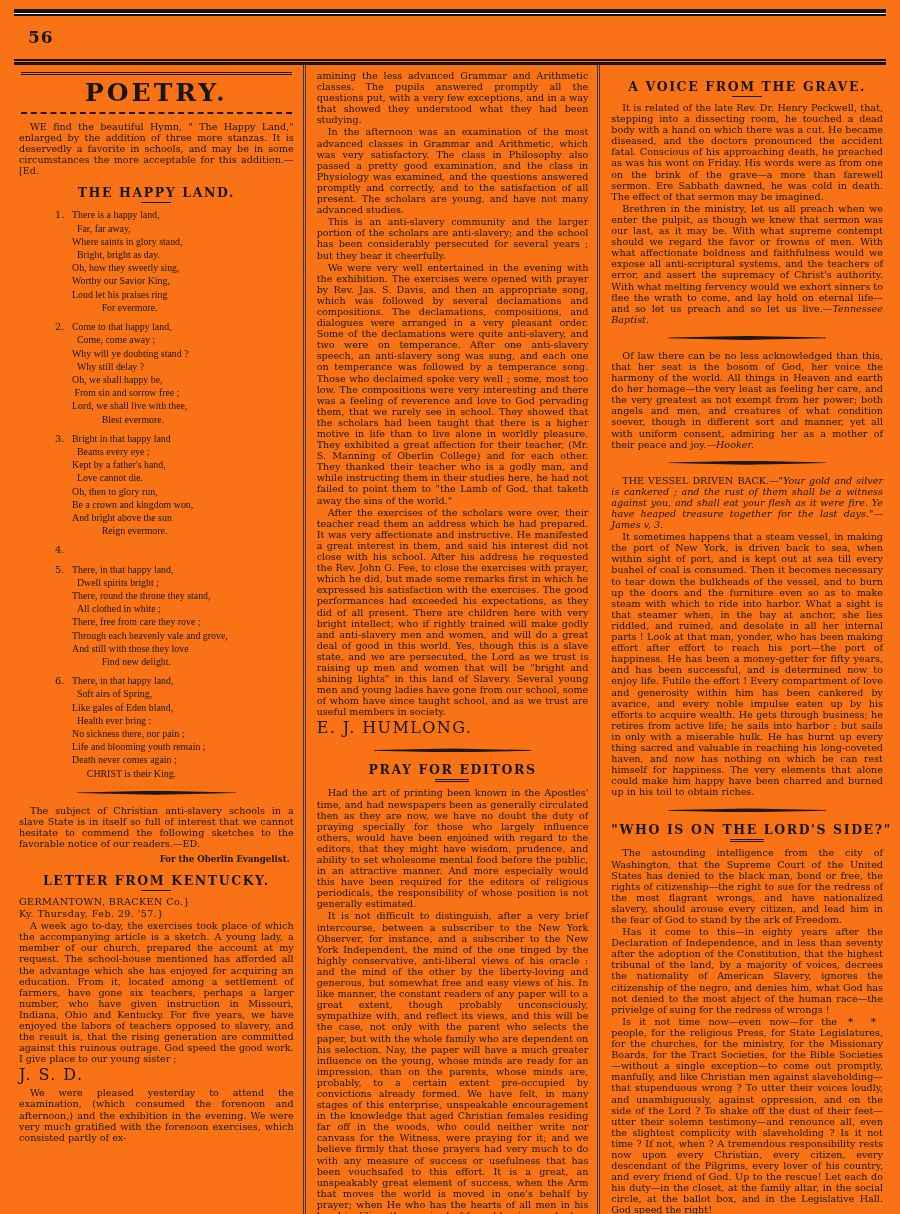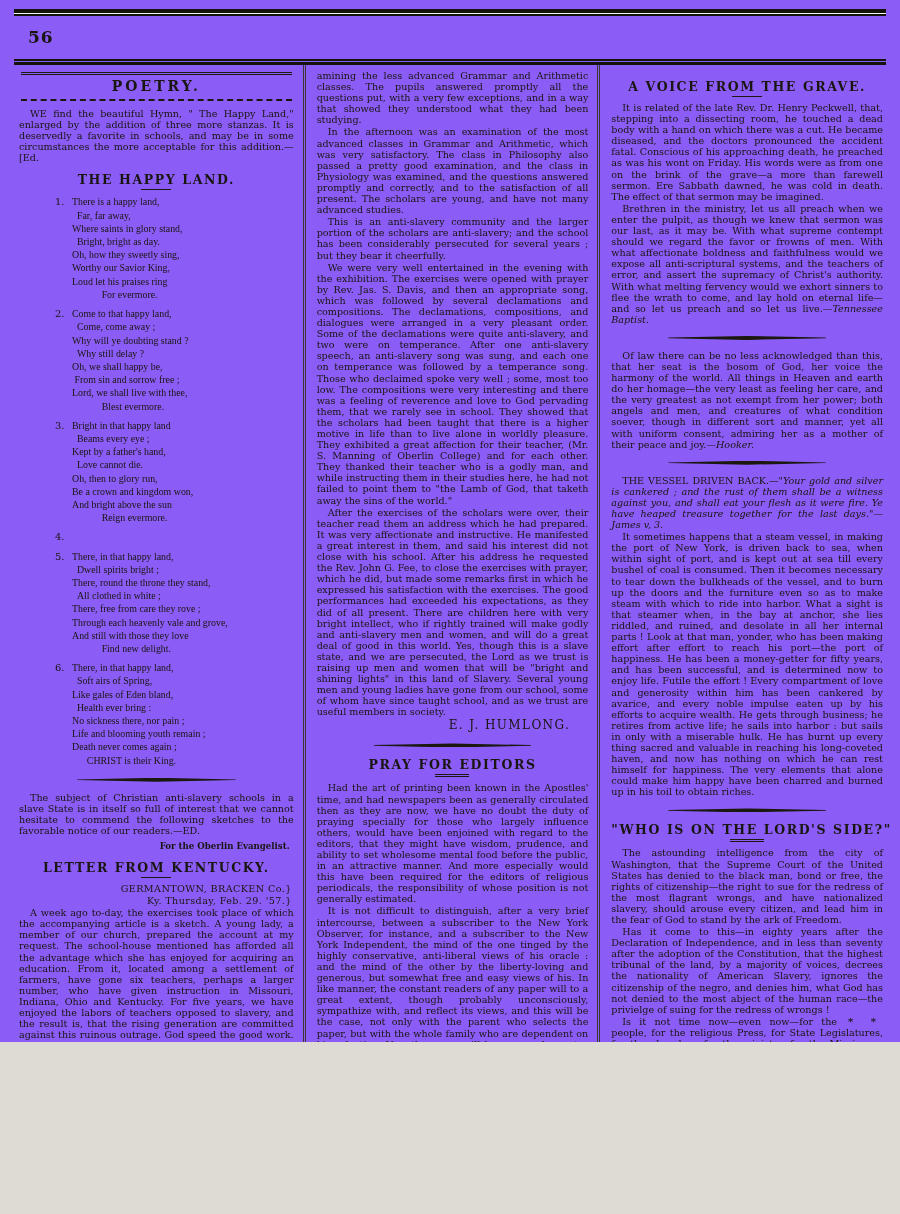--- a/index.html
+++ b/index.html
@@ -1,48 +1,48 @@
 <!DOCTYPE html>
 <html><head>
 <meta charset="utf-8">
 <style>
   * { margin:0; padding:0; box-sizing:border-box; }
   html,body { background:#dedbd4; }
   body { width:900px; font-family:"DejaVu Serif","Liberation Serif",serif; color:#18160f; }
-  .page { width:900px; height:1042px; background:#8b5cf6; overflow:hidden; position:relative; }
+  .page { width:900px; height:1214px; background:#f97316; overflow:hidden; position:relative; }
 
   .top-rule { height:5px; background:#15130e; margin:9px 14px 0 14px; border-bottom:1px solid #f7f5ef; box-shadow:0 2px 0 #15130e; }
   .hdr { position:relative; height:38px; margin-top:6px; }
   .page-num { position:absolute; left:28px; top:7px; font-size:17px; font-weight:bold; letter-spacing:1px; }
   .masthead { text-align:center; font-size:27px; font-weight:500; letter-spacing:7px; padding-top:2px; white-space:nowrap; }
   .hdr-rule { margin:1px 14px 0 14px; height:6px; border-top:2px solid #15130e; border-bottom:3px solid #15130e; }
 
   .columns { display:flex; height:1152px; overflow:hidden; padding:0 8px; }
   .col { width:33.333%; padding:5px 9px 0 11px; overflow:hidden; }
   .col + .col { border-left:3px double #3a372f; }
 
-  h2.poetry { text-align:center; font-size:14px; font-weight:bold; letter-spacing:3px; border-top:3px double #1a180f; border-bottom:2px dashed #1a180f; padding:3px 0 5px; margin:2px 2px 7px 2px; }
+  h2.poetry { text-align:center; font-size:25px; font-weight:bold; letter-spacing:3px; border-top:3px double #1a180f; border-bottom:2px dashed #1a180f; padding:3px 0 5px; margin:2px 2px 7px 2px; }
   h3.art { text-align:center; font-size:12.5px; font-weight:bold; letter-spacing:1.6px; margin:9px 0 1px; white-space:nowrap; }
   h4.sub { text-align:center; font-size:9px; font-weight:bold; letter-spacing:1.2px; margin:9px 0 3px; }
   .rule-sm { width:30px; border-top:1.3px solid #1a180f; margin:2px auto 5px; }
   .rule-sm.dbl { border-bottom:1.3px solid #1a180f; height:3px; width:34px; }
 
   p.body { font-size:9.6px; line-height:11.1px; text-align:justify; text-indent:11px; margin-bottom:1px; }
   p.body.noind { text-indent:0; }
   .it { font-style:italic; }
 
   .stanza { display:flex; font-size:9.9px; line-height:13.2px; margin:5px 0 6px; padding-left:36px; }
   .stanza .num { flex:none; width:17px; font-weight:500; }
   .stanza .lines { white-space:pre-wrap;font-family:Liberation Serif, serif; }
 
   .divider { height:4px; width:58%; margin:11px auto 10px; background:#1a180f; clip-path:polygon(0 42%,50% 0,100% 42%,100% 58%,50% 100%,0 58%); }
 
   .credit { text-align:right; font-size:8.6px; font-weight:bold; margin:5px 4px 6px 0; }
-  .dateline { text-align:right; font-size:9.6px; line-height:11.5px; white-space:pre-line; letter-spacing:.4px; margin:2px 2px 1px 0; }
-  .signature { text-align:right; font-size:12px; letter-spacing:1.4px; margin:1px 18px 3px 0; }
+  .dateline { text-align:left; font-size:9.6px; line-height:11.5px; white-space:pre-line; letter-spacing:.4px; margin:2px 2px 1px 0; }
+  .signature { text-align:left; font-size:16px; letter-spacing:1.4px; margin:1px 18px 3px 0; }
   .endline { text-align:justify; font-size:9.6px; line-height:11.1px; }
   .endmark { float:right; font-weight:bold; letter-spacing:7px; font-size:10px; }
 </style>
 </head>
 <body>
 
 <div class="page">
 
   <div class="top-rule"></div>
 

